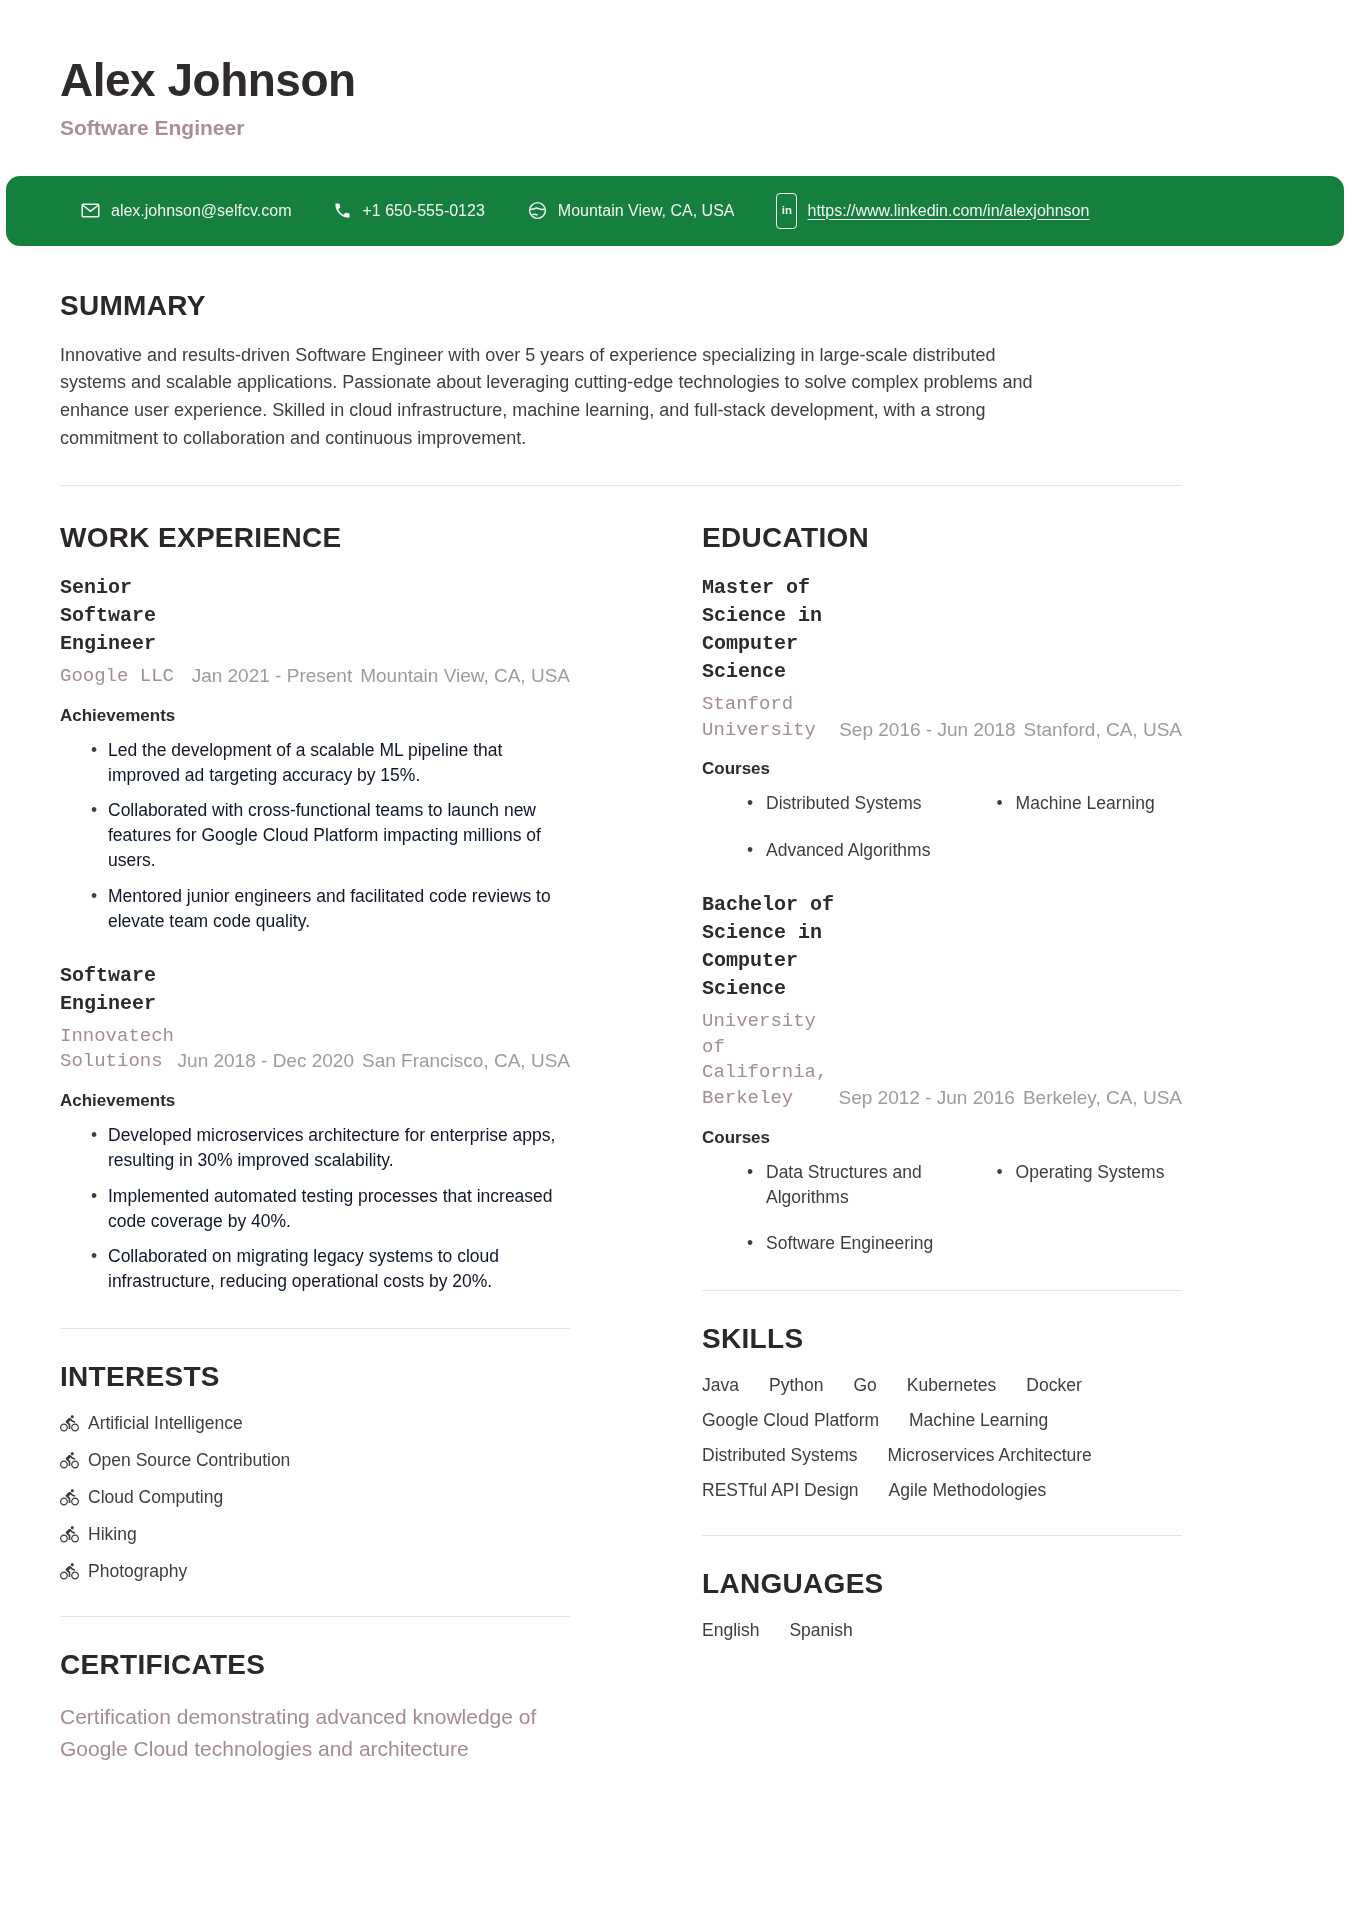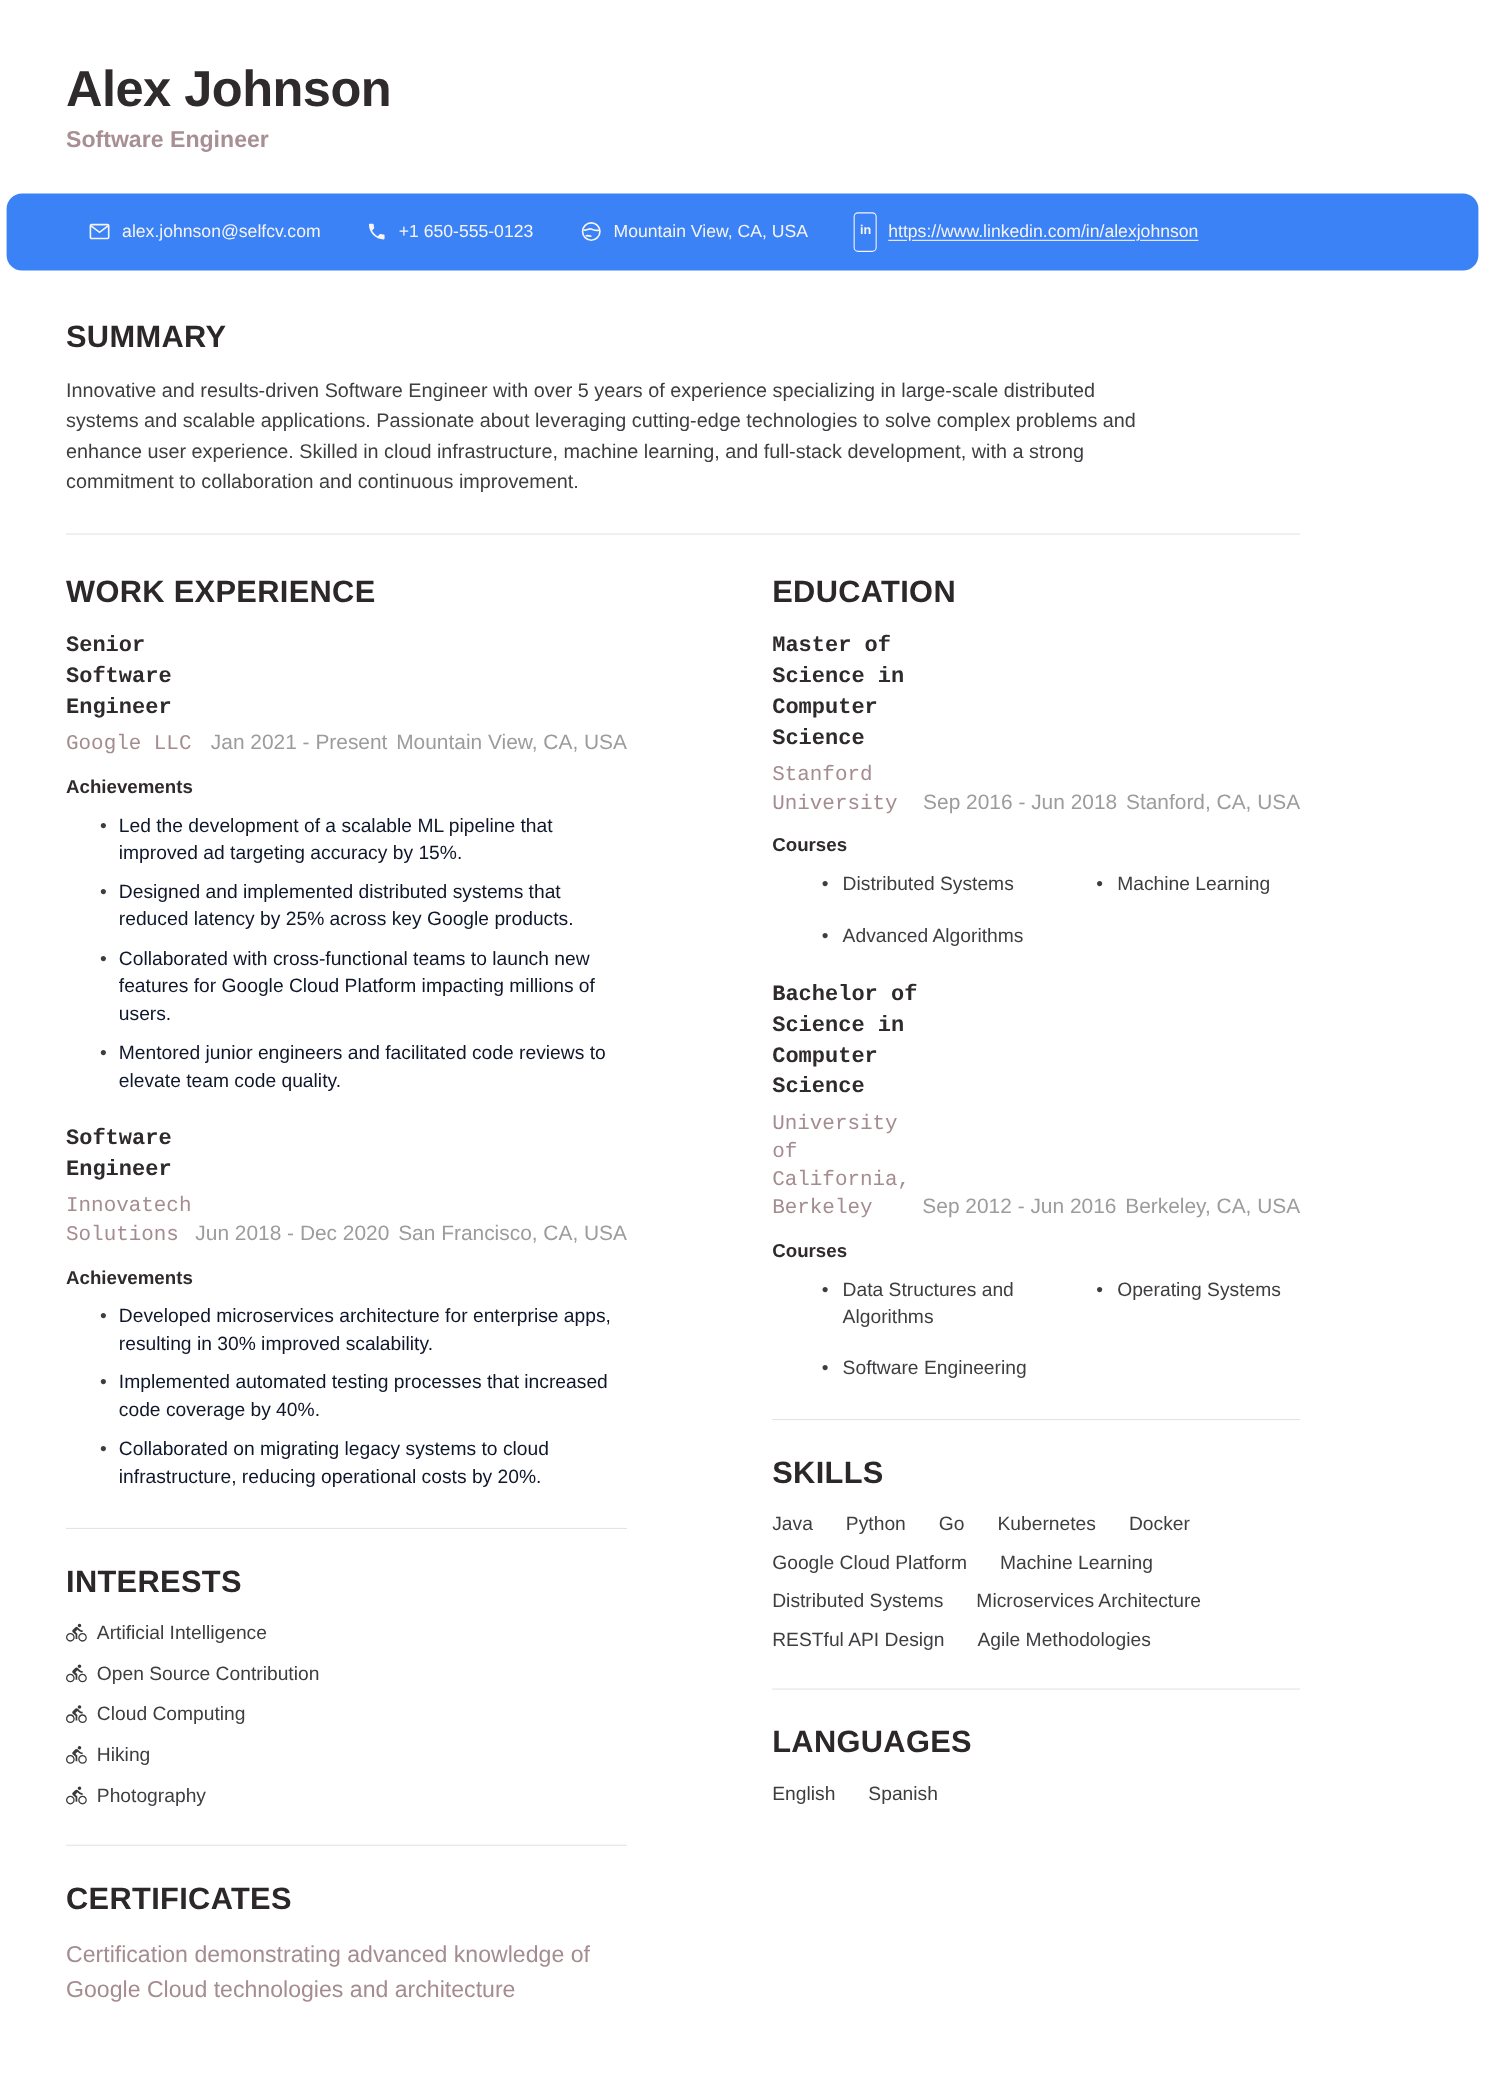--- a/index.html
+++ b/index.html
@@ -11,21 +11,21 @@
   }
   .page { width:1350px; min-height:1907px; background:#fff; padding-top:55px; }
 
   
   .header { padding:0 60px; }
   .name { font-size:46px; font-weight:800; letter-spacing:-0.5px; color:#2f2b2c; line-height:1.1; }
   .subtitle { margin-top:10px; font-size:21px; font-weight:700; color:#a88f94; }
 
   
   .contact-bar {
-    margin:36px 6px 0 6px; height:70px; background:#3b82f6; border-radius:14px;
+    margin:36px 6px 0 6px; height:70px; background:#15803d; border-radius:14px;
     display:flex; align-items:center; padding-left:74px; gap:42px;
     color:#f6f4f5; font-size:16px;
   }
   .contact-item { display:flex; align-items:center; gap:10px; white-space:nowrap; }
   .contact-item svg { display:block; }
   .li-badge {
     width:21px; height:36px; border:1.6px solid #f6f4f5; border-radius:4px;
     display:flex; align-items:center; justify-content:center;
     font-size:11.5px; font-weight:700; line-height:1;
   }
@@ -154,21 +154,20 @@
               </div>
               <div class="entry-side">
                 <div>Jan 2021 - Present</div>
                 <div>Mountain View, CA, USA</div>
               </div>
             </div>
             <div class="sub-label">Achievements</div>
             <ul class="bullets">
 
             <li>Led the development of a scalable ML pipeline that improved ad targeting accuracy by 15%.</li>
-                <li>Designed and implemented distributed systems that reduced latency by 25% across key Google products.</li>
                 <li>Collaborated with cross-functional teams to launch new features for Google Cloud Platform impacting millions of users.</li>
                 <li>Mentored junior engineers and facilitated code reviews to elevate team code quality.</li>
               </ul>
           </div>
 
           <div class="entry">
             <div class="entry-head">
               <div class="entry-main">
                 <div class="entry-title">Software Engineer</div>
                 <div class="entry-company">Innovatech Solutions</div>

